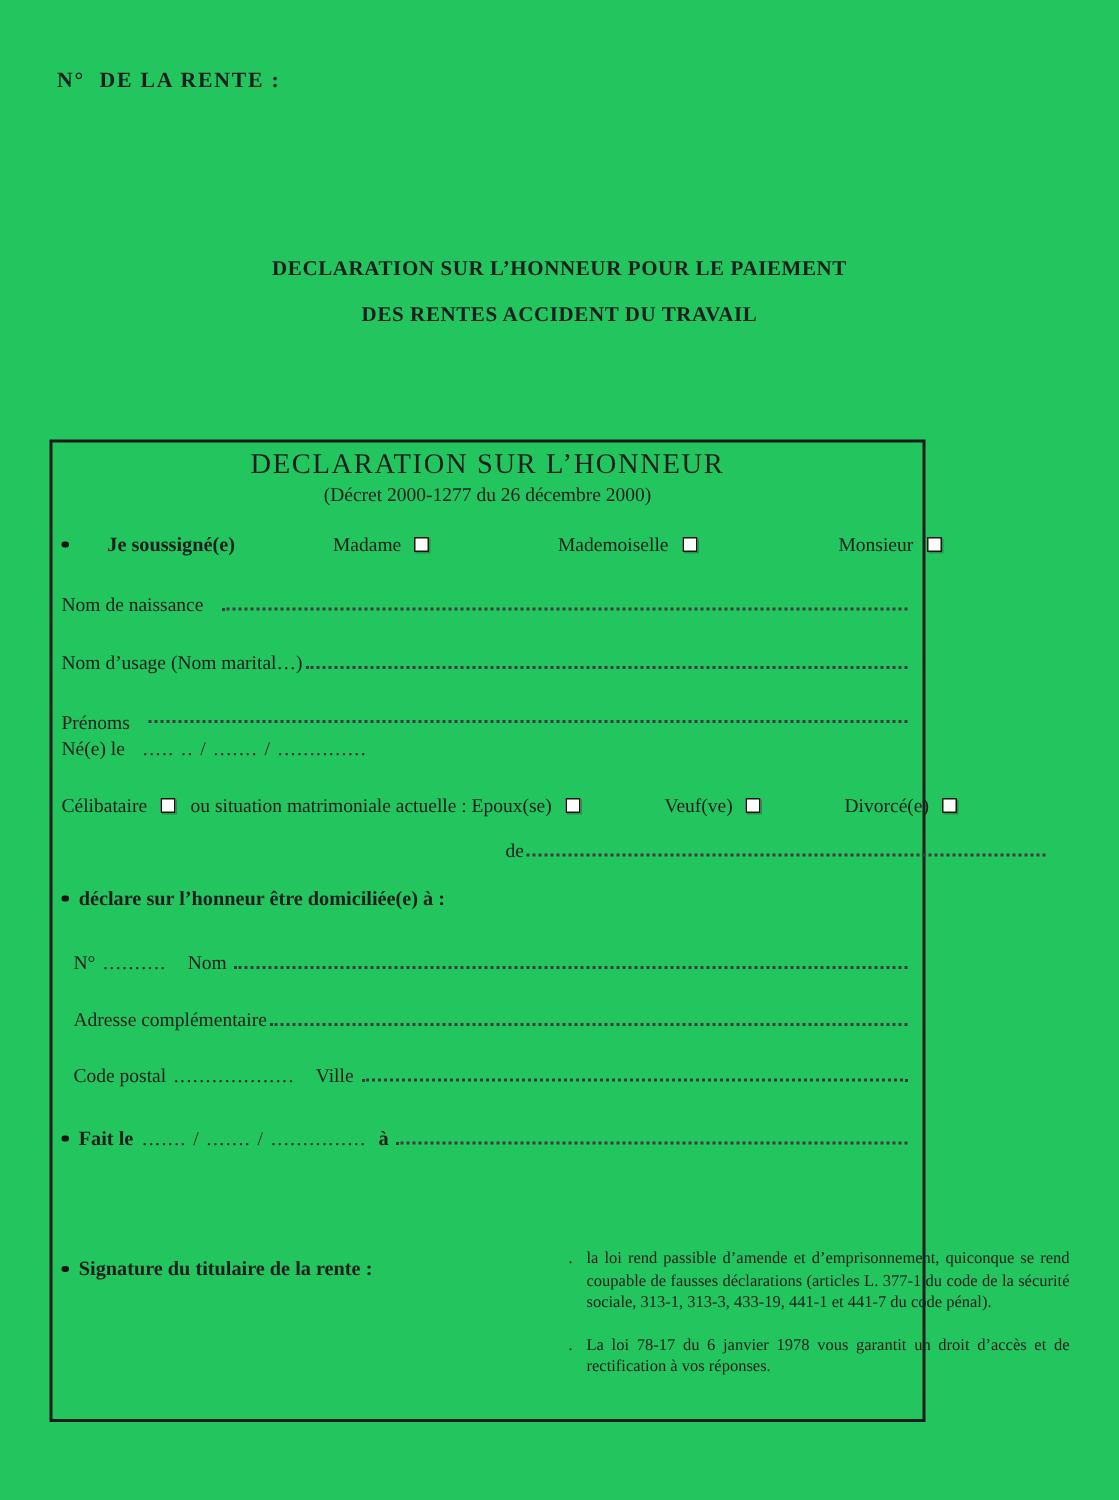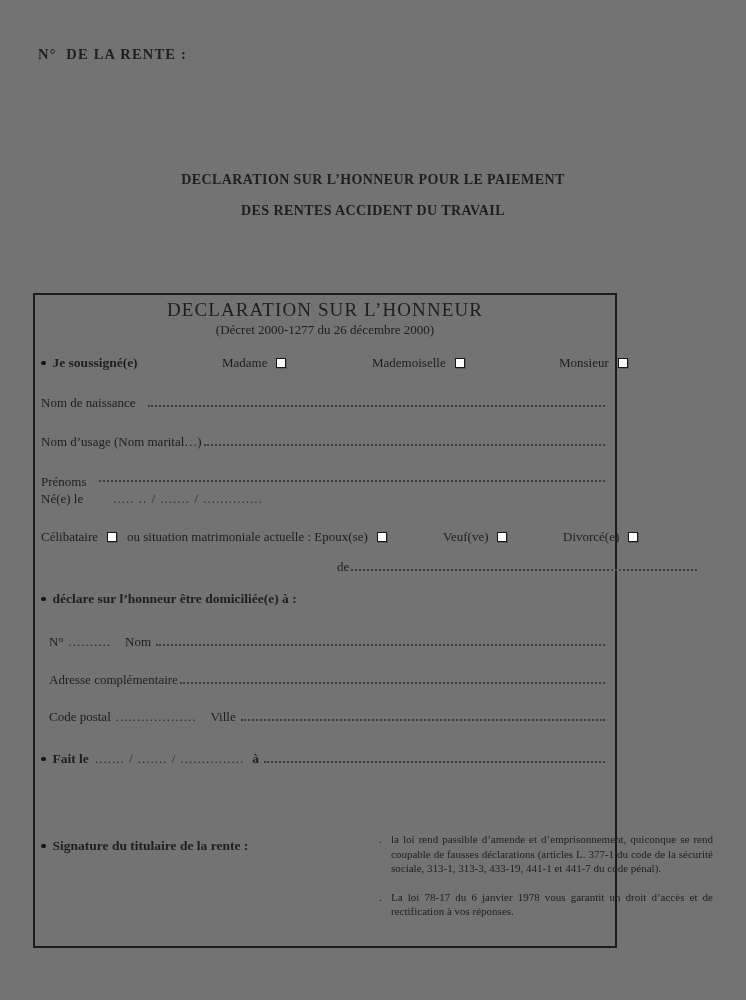--- a/index.html
+++ b/index.html
@@ -1,21 +1,21 @@
 <!DOCTYPE html>
 <html><head>
 <meta charset="utf-8">
 <style>
   * { margin:0; padding:0; box-sizing:border-box; }
   html,body { background:#e8e8e8; }
   .page {
     position:relative;
     width:746px; height:1000px;
     margin:0 auto;
-    background:#737373;
+    background:#22c55e;
     color:#1e1e1e;
     font-family:"Liberation Serif", serif;
     overflow:hidden;
     text-decoration:underline;
   }
   .rente-no {
     position:absolute; left:38px; top:46px;
     font-size:14.5px; font-weight:bold; letter-spacing:1.2px;
     white-space:pre;
   }
@@ -77,21 +77,21 @@
   <div class="main-title">
     <div>DECLARATION SUR L’HONNEUR POUR LE PAIEMENT</div>
     <div>DES RENTES ACCIDENT DU TRAVAIL</div>
   </div>
 
   <div class="box">
 
     <div class="box-title">DECLARATION SUR L’HONNEUR</div>
     <div class="box-subtitle">(Décret 2000-1277 du 26 décembre 2000)</div>
 
-    <div class="row" style="top:60px;">
+    <div class="row" style="top:60px;gap:19px;">
       <span class="bullet"></span>
       <span class="bold">Je soussigné(e)</span>
       <span class="opt" style="left:187px;">
         <span>Madame</span><span class="cb"></span>
       </span>
       <span class="opt" style="left:337px;">
         <span>Mademoiselle</span><span class="cb"></span>
       </span>
       <span class="opt" style="left:524px;">
         <span>Monsieur</span><span class="cb"></span>
@@ -106,21 +106,21 @@
     <div class="row" style="top:139px;justify-content:space-between;">
       <span>Nom d’usage (Nom marital…)</span>
       <span class="leader" style="margin-left:2px;"></span>
     </div>
 
     <div class="row" style="top:179px;align-items:center;">
       <span>Prénoms</span>
       <span class="leader" style="margin-left:12px;"></span>
     </div>
 
-    <div class="row" style="top:196px;gap:18px;">
+    <div class="row" style="top:196px;">
       <span>Né(e) le</span>
       <span class="dots" style="margin-left:12px;">..... .. / ....... / ..............</span>
     </div>
 
     <div class="row" style="top:234px; position:absolute;">
       <span class="opt" style="left:6px;">
         <span>Célibataire</span><span class="cb"></span>
       </span>
       <span class="opt" style="left:92px;">
         <span>ou situation matrimoniale actuelle : Epoux(se)</span><span class="cb"></span>

